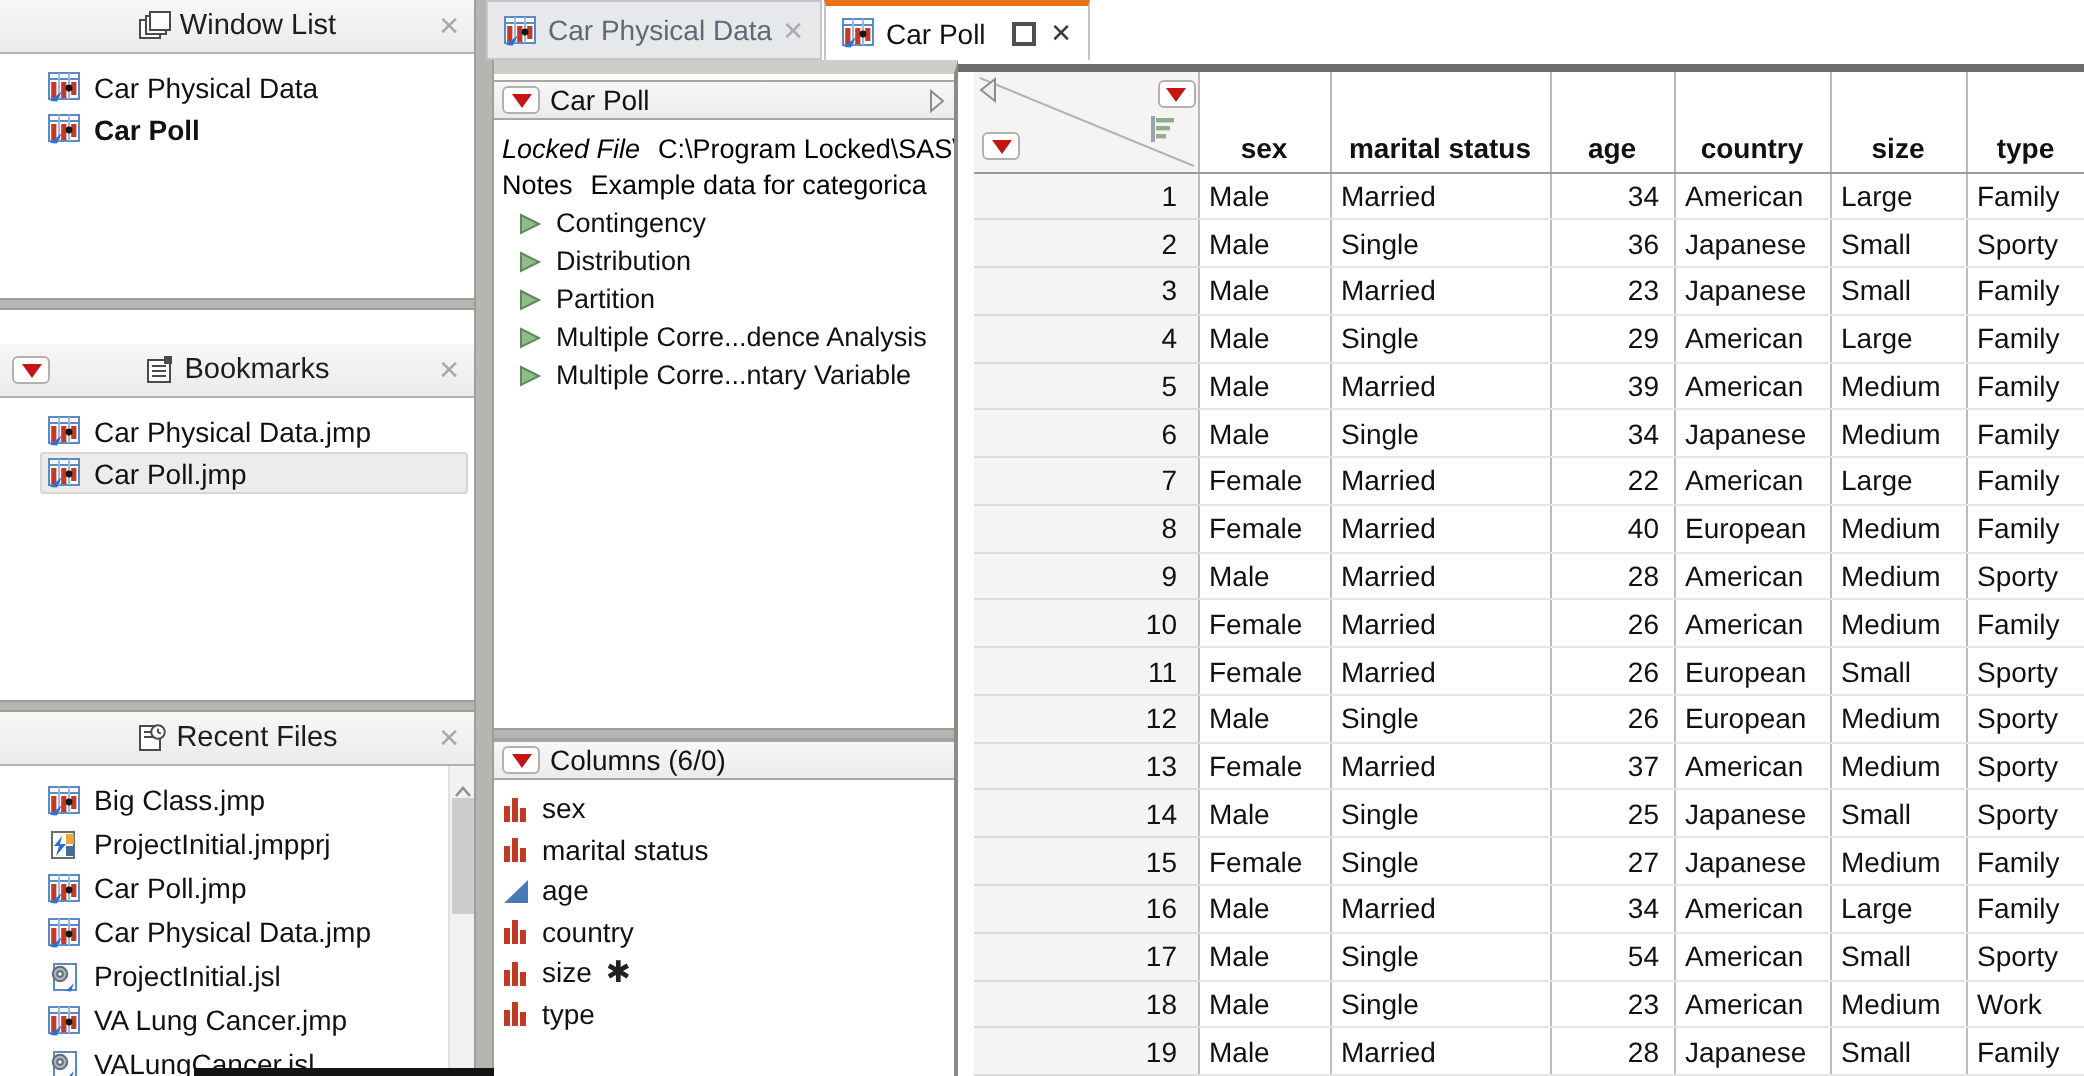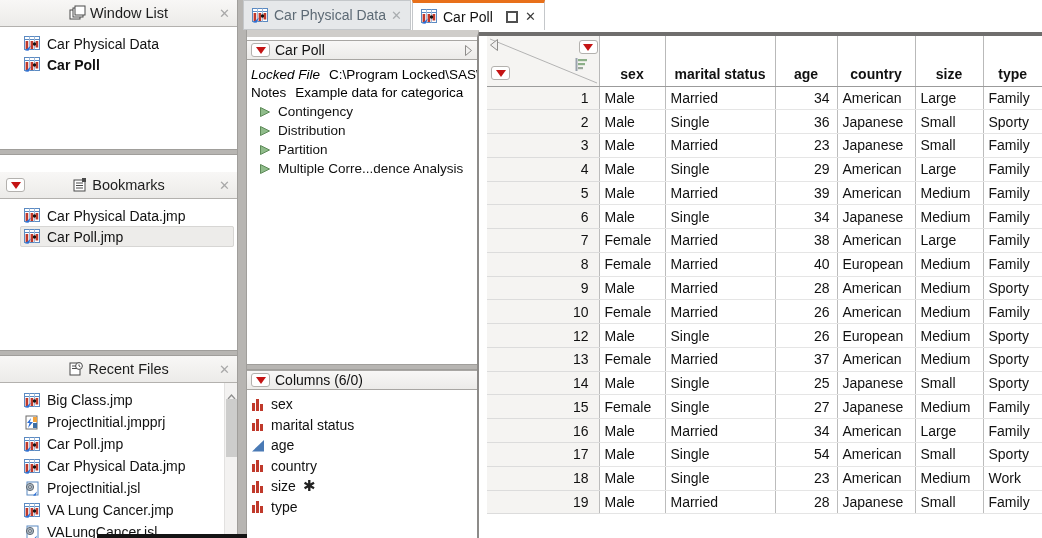--- a/index.html
+++ b/index.html
@@ -457,20 +457,28 @@
 
   <div class="script-item">
     <span style="display:inline-flex">
       <svg width="12" height="12" viewBox="0 0 12 12">
               <polygon points="1.5,1.5 10.5,6 1.5,10.5" fill="#8fbc8a" stroke="#5d8a58"></polygon>
             </svg>
     </span>
     <span class="item-label">Multiple Corre...dence Analysis</span>
   </div>
 
+  <div class="script-item">
+    <span style="display:inline-flex">
+      <svg width="12" height="12" viewBox="0 0 12 12">
+              <polygon points="1.5,1.5 10.5,6 1.5,10.5" fill="#8fbc8a" stroke="#5d8a58"></polygon>
+            </svg>
+    </span>
+    <span class="item-label">Multiple Corre...ntary Variable</span>
+  </div>
 </div>
 
     <div class="col-hdiv"></div>
     <div class="columns-header">
       <span class="rt-btn">
           <span class="rt-tri"></span>
         </span>
       <span>Columns (6/0)</span>
     </div>
     <div class="columns-items">
@@ -662,21 +670,21 @@
     <td class="num">34</td>
     <td>Japanese</td>
     <td>Medium</td>
     <td>Family</td>
   </tr>
 
   <tr class="grid-row">
     <td class="rownum">7</td>
     <td>Female</td>
     <td>Married</td>
-    <td class="num">38</td>
+    <td class="num">22</td>
     <td>American</td>
     <td>Large</td>
     <td>Family</td>
   </tr>
 
   <tr class="grid-row">
     <td class="rownum">8</td>
     <td>Female</td>
     <td>Married</td>
     <td class="num">40</td>
@@ -698,20 +706,29 @@
   <tr class="grid-row">
     <td class="rownum">10</td>
     <td>Female</td>
     <td>Married</td>
     <td class="num">26</td>
     <td>American</td>
     <td>Medium</td>
     <td>Family</td>
   </tr>
 
+  <tr class="grid-row">
+    <td class="rownum">11</td>
+    <td>Female</td>
+    <td>Married</td>
+    <td class="num">26</td>
+    <td>European</td>
+    <td>Small</td>
+    <td>Sporty</td>
+  </tr>
 
   <tr class="grid-row">
     <td class="rownum">12</td>
     <td>Male</td>
     <td>Single</td>
     <td class="num">26</td>
     <td>European</td>
     <td>Medium</td>
     <td>Sporty</td>
   </tr>

